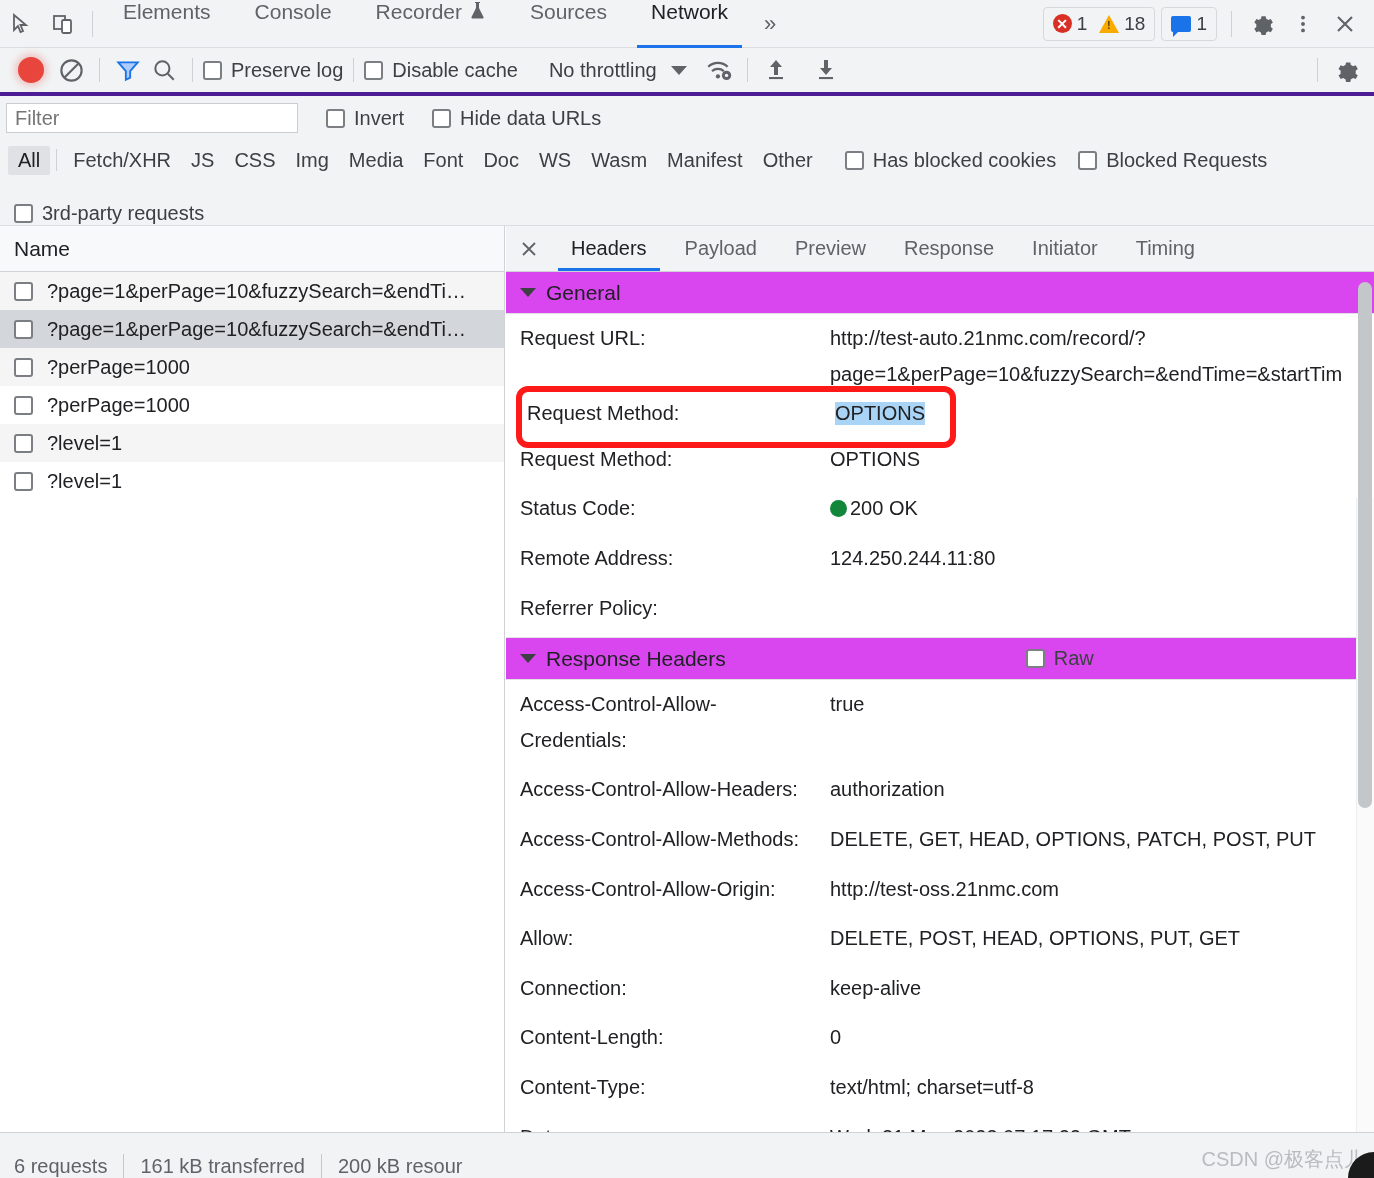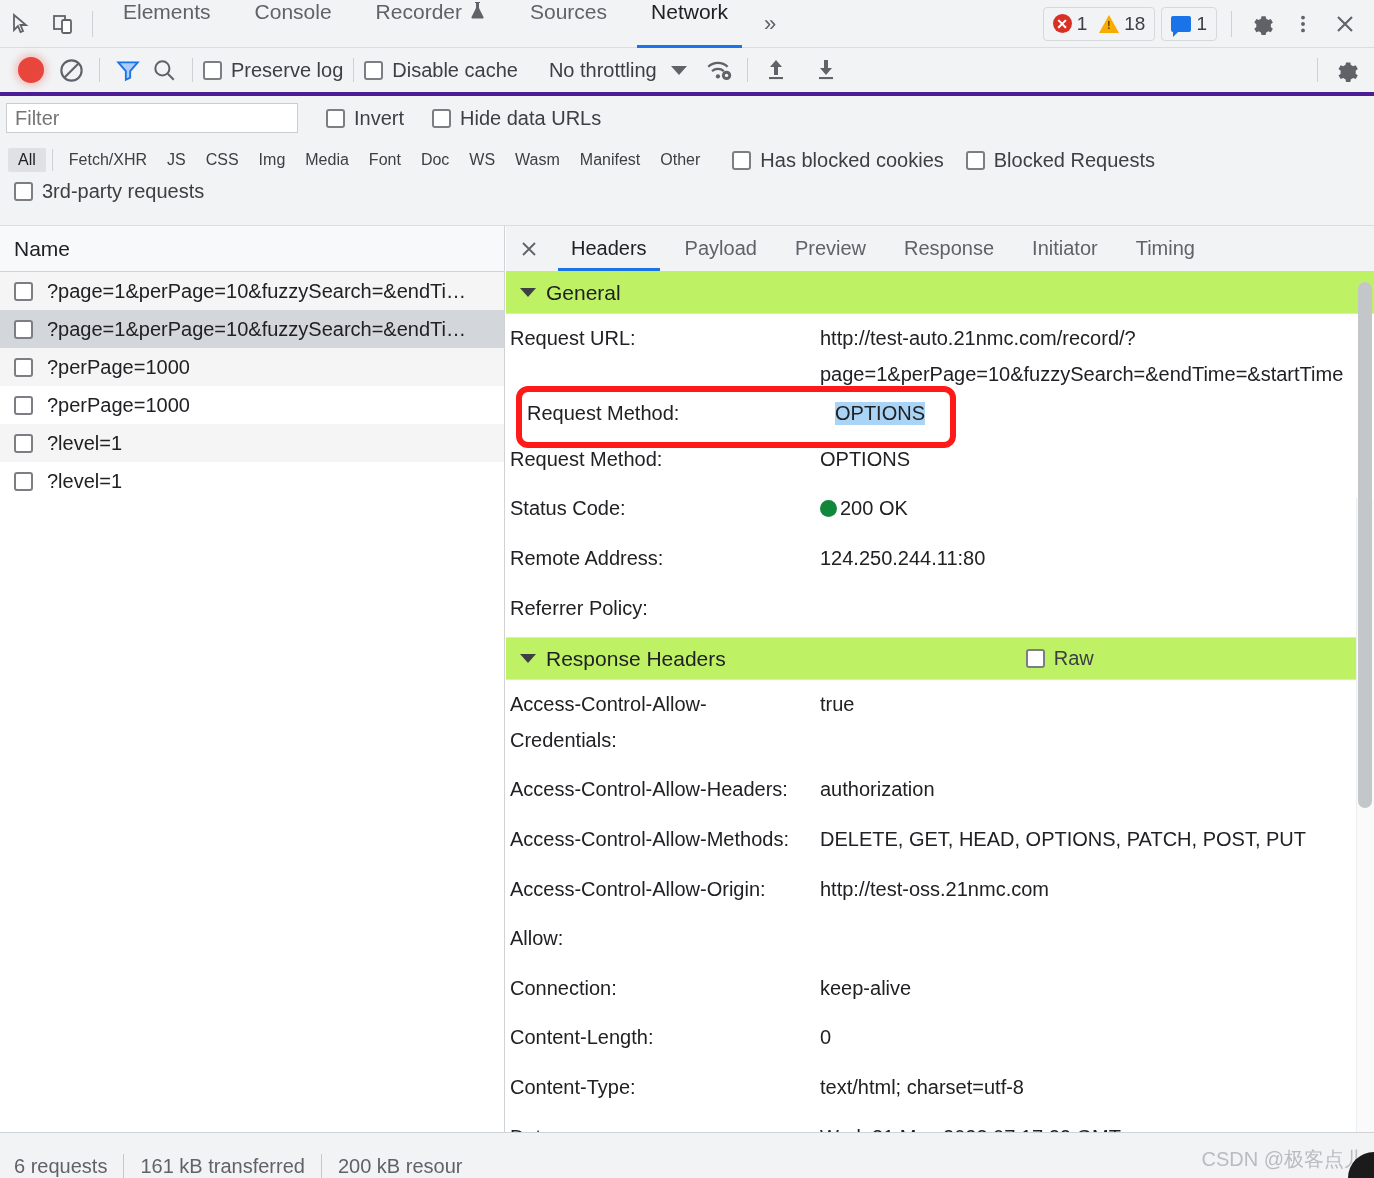--- a/index.html
+++ b/index.html
@@ -89,29 +89,29 @@
     font-size: 20px; color: #9aa0a6; padding: 0 8px;
     font-family: "Liberation Sans", sans-serif;
   }
   .filterbar .cb-lbl { margin-left: 28px; }
 
   
   .typerow {
     position: absolute; left: 0; top: 140px; width: 1374px; height: 40px;
     background: #f1f3f4; display: flex; align-items: center; padding: 0 8px;
   }
-  .tf { font-size: 16px; color: #3c4043; padding: 3px 10px; border-radius: 2px; white-space: nowrap;}
+  .tf { font-size: 20px; color: #3c4043; padding: 3px 10px; border-radius: 2px; white-space: nowrap;}
   .tf.sel { background: #dfe1e5; color: #202124; }
   .tf-sep { width: 1px; height: 22px; background: #cdd1d5; margin: 0 6px; }
   .typerow .cb-lbl { margin-left: 22px; }
 
   
   .thirdrow {
     position: absolute; left: 0; top: 180px; width: 1374px; height: 46px;
-    background: #f1f3f4; display: flex; align-items: flex-start; padding: 0 14px;
+    background: #f1f3f4; display: flex; align-items: flex-end; padding: 0 14px;
     border-bottom: 1px solid #dadce0;
   }
 
   
   .reqpanel {
     position: absolute; left: 0; top: 226px; width: 505px; height: 906px;
     background: #fff; border-right: 1px solid #d0d3d6; overflow: hidden; text-align: right;
   }
   .reqhead {
     height: 46px; background: #f8f9fa; border-bottom: 1px solid #d0d3d6;
@@ -140,28 +140,28 @@
   .dtab {
     padding: 0 19px; display: flex; align-items: center;
     font-size: 20px; color: #5f6368; position: relative; white-space: nowrap;
   }
   .dtab.active { color: #202124; }
   .dtab.active::after {
     content: ""; position: absolute; left: 6px; right: 6px; bottom: 0;
     height: 3px; background: #1a73e8;
   }
   .sect-head {
-    height: 42px; background: #bef264; border-bottom: 1px solid #dfe1e3;
+    height: 42px; background: #d946ef; border-bottom: 1px solid #dfe1e3;
     display: flex; align-items: center; padding-left: 14px;
     font-size: 21px; color: #202124; gap: 10px;
   }
   .tri { width: 0; height: 0; border-left: 8px solid transparent; border-right: 8px solid transparent; border-top: 9px solid #3c4043; }
   .sect-head .cb-lbl { margin-left: 290px; font-size: 20px; }
   .hrow {
-    display: flex; padding: 7px 0 7px 4px; font-size: 20px; line-height: 1.78;
+    display: flex; padding: 7px 0 7px 14px; font-size: 20px; line-height: 1.78;
   }
   .hkey { width: 310px; flex: none; color: #202124; padding-right: 10px; }
   .hval { flex: 1; color: #202124; word-break: break-word; padding-right: 28px; }
   .status-dot { width: 17px; height: 17px; border-radius: 50%; background: #12873c; display: inline-block; vertical-align: -2px; margin-right: 3px; }
   .gensect { border-bottom: 1px solid #dfe1e3; padding-bottom: 4px; }
 
   
   .vscroll {
     position: absolute; right: 2px; top: 282px; width: 14px; height: 526px;
     background: #c4c7c9; border-radius: 8px;
@@ -489,20 +489,21 @@
       <div class="hrow">
         <div class="hkey">Access-Control-Allow-Methods:</div>
         <div class="hval">DELETE, GET, HEAD, OPTIONS, PATCH, POST, PUT</div>
       </div>
       <div class="hrow">
         <div class="hkey">Access-Control-Allow-Origin:</div>
         <div class="hval">http://test-oss.21nmc.com</div>
       </div>
       <div class="hrow">
         <div class="hkey">Allow:</div>
+        <div class="hval">DELETE, POST, HEAD, OPTIONS, PUT, GET</div>
       </div>
       <div class="hrow">
         <div class="hkey">Connection:</div>
         <div class="hval">keep-alive</div>
       </div>
       <div class="hrow">
         <div class="hkey">Content-Length:</div>
         <div class="hval">0</div>
       </div>
       <div class="hrow">

